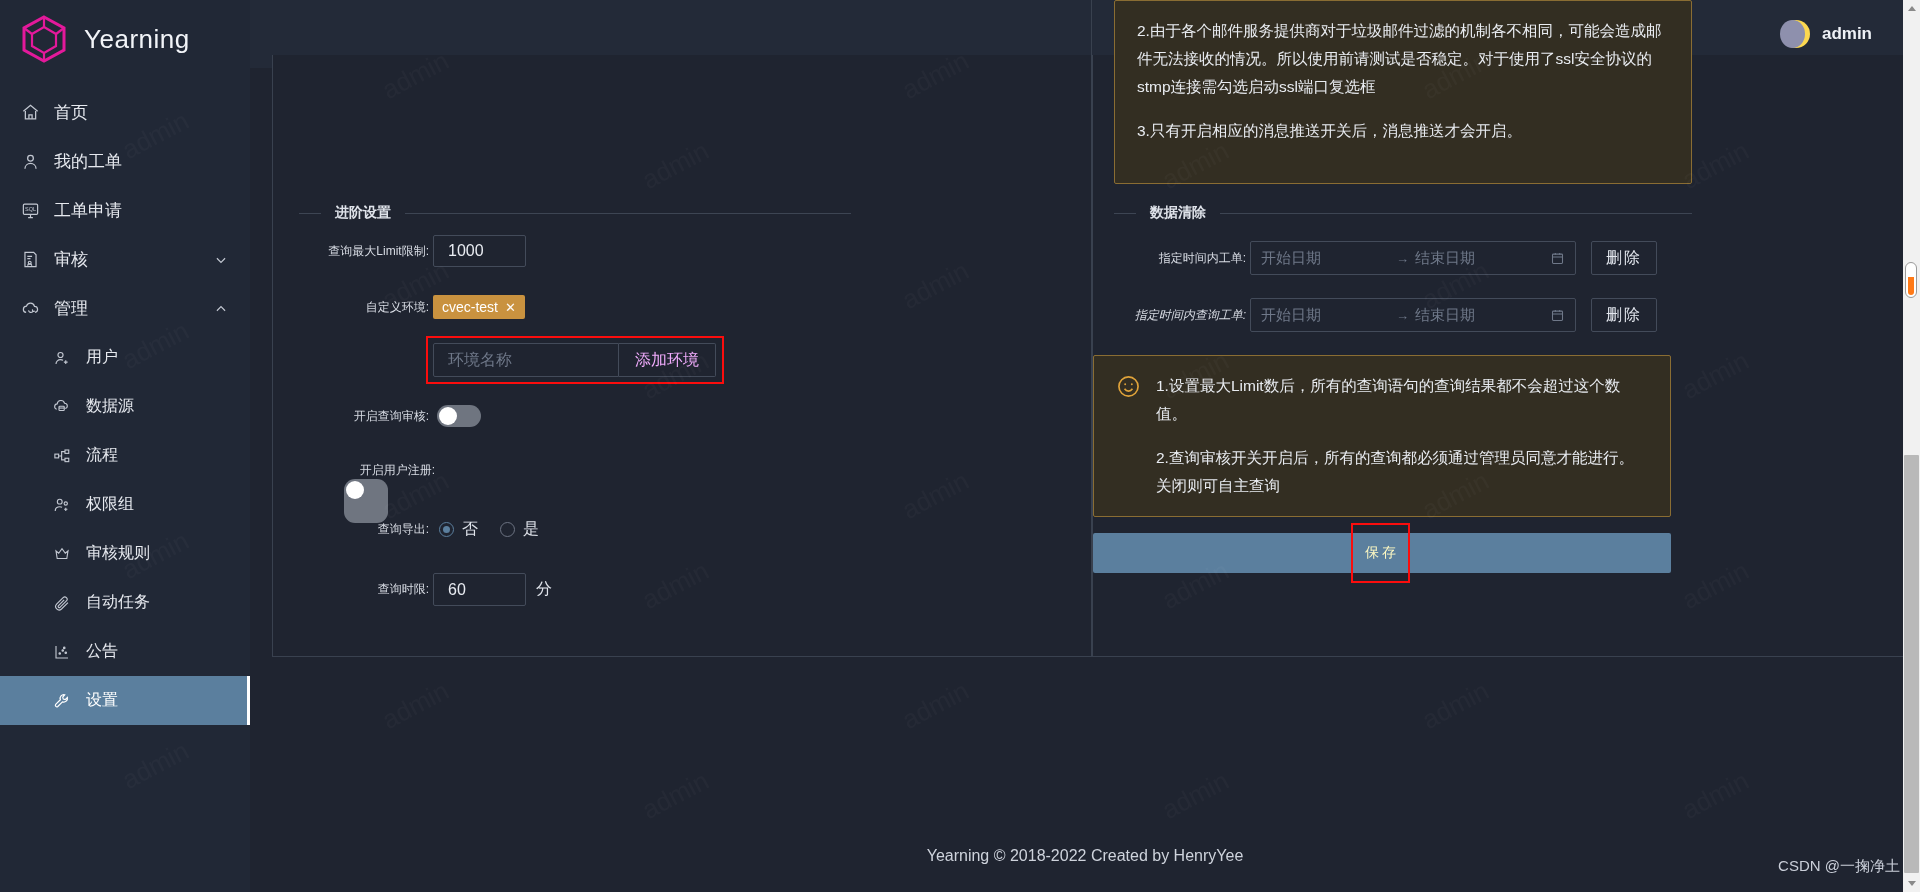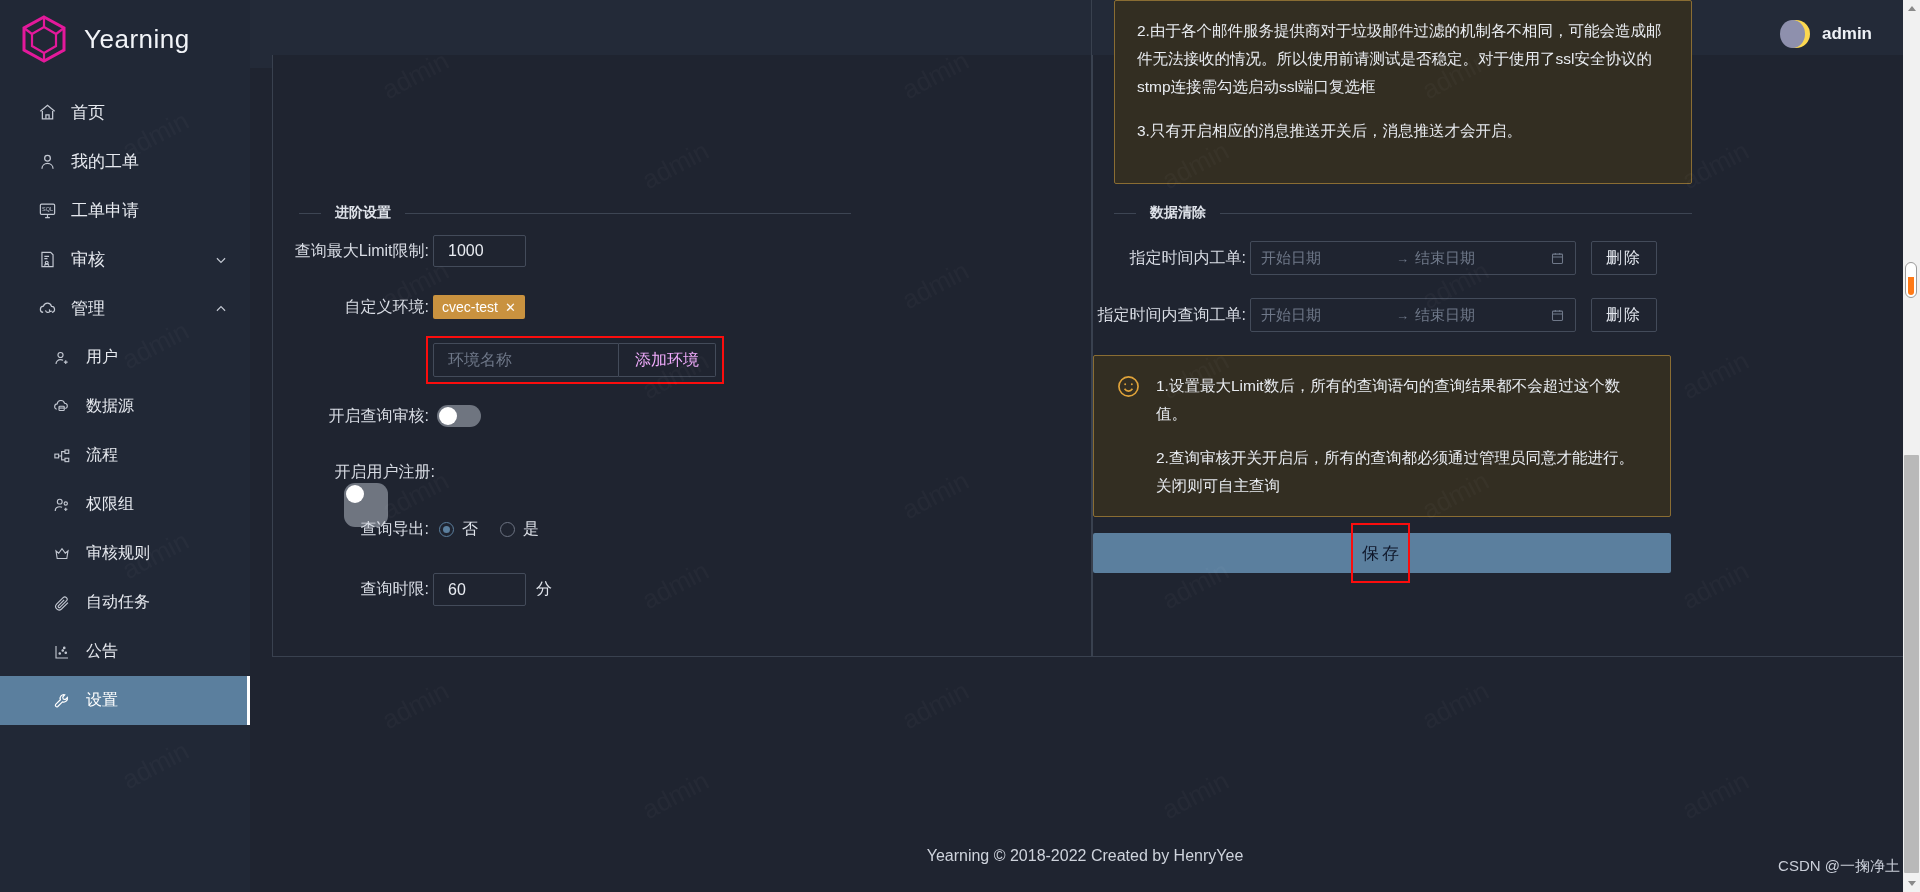--- a/index.html
+++ b/index.html
@@ -23,21 +23,21 @@
   .brand {
     height: 78px; display: flex; align-items: center; padding-left: 18px; gap: 14px;
   }
   .brand-logo { width: 52px; height: 52px; flex: 0 0 52px; }
   .brand-name {
     color: #f2f4f8; font-size: 26px; letter-spacing: .5px; font-weight: 400;
   }
   .nav { padding-top: 10px; }
   .nav-item {
     display: flex; align-items: center; height: 49px;
-    padding-left: 37px; gap: 14px; cursor: pointer; position: relative;
+    padding-left: 20px; gap: 14px; cursor: pointer; position: relative;
   }
   .nav-item .label { color: #e6e9ef; font-size: 17px; }
   .nav-item .ico {
     width: 20px; height: 20px; flex: 0 0 20px;
     display: flex; align-items: center; justify-content: center;
     color: #c3c8d2;
   }
   .nav-item .ico svg { display:block; }
   .nav-item .chev {
     position: absolute; right: 22px; top: 50%; transform: translateY(-50%);
@@ -97,21 +97,21 @@
   
   .legend {
     display:flex; align-items:center; gap:0; margin: 0; position:absolute;
   }
   .legend .dash { width: 22px; height:1px; background:#3d4553; }
   .legend .txt  { color:#dfe3ea; font-size:14px; padding: 0 14px; white-space: nowrap; font-weight: bold; }
   .legend .rule { height:1px; background:#3d4553; flex:1 1 auto; }
 
   
   .frow { position:absolute; display:flex; align-items:center; }
-  .flabel { color:#d8dce4; font-size:16px; text-align:right; white-space:nowrap; }
+  .flabel { color:#d8dce4; font-size:12px; text-align:right; white-space:nowrap; }
   .finput {
     background: transparent; border: 1px solid #434b5a; border-radius:2px;
     color:#e8ebf1; font-size:16px; padding: 0 14px;
     height: 32px; outline:none;
     font-family: "Liberation Sans", sans-serif;
   }
   .finput::placeholder { color:#6f7889; }
 
   .tag {
     background:#c9923f; color:#ffffff; font-size:14px;
@@ -169,22 +169,22 @@
     border:1px solid #8a6d33; background:#332e22; border-radius:2px;
     padding: 16px 22px; color:#e9ecf1; font-size:15.5px; line-height:1.8;
   }
   .alert p { margin:0; }
   .alert .gap { height: 16px; }
   .alert-warn { display:flex; gap:14px; align-items:flex-start; }
   .alert-warn .smile { flex:0 0 26px; margin-top:2px; color:#e0a33a; }
   .alert-warn .wtitle { font-size:16px; color:#f0f2f6; margin-bottom:8px; }
 
   .save-btn {
-    width: 100%; height: 40px; background:#5b7f9e; border:none; color:#0f172a;
-    font-size:17px; cursor:pointer; border-radius:2px;
+    width: 100%; height: 40px; background:#5b7f9e; border:none; color:#fef9c3;
+    font-size:14px; cursor:pointer; border-radius:2px;
     font-family:"Liberation Sans", sans-serif; letter-spacing: 3px;
   }
 
   
   .redbox { position:absolute; border:2px solid #fb0d0d; pointer-events:none; }
 
   
   .footer {
     position:absolute; left:250px; right:0; bottom:0; height:72px;
     display:flex; align-items:center; justify-content:center;
@@ -495,21 +495,21 @@
                 <svg width="15" height="15" viewBox="0 0 24 24" fill="none" stroke="currentColor" stroke-width="1.7">
                     <rect x="4" y="5" width="16" height="15" rx="1.5"></rect>
                     <path d="M4 9.5h16M8.5 3v3M15.5 3v3"></path>
                   </svg>
               </span>
             </span>
             <button class="btn-del" style="margin-left:15px;">删除</button>
           </div>
 
           <div class="frow" style="left:-15px; top:243px;">
-            <span class="flabel" style="width:168px; overflow:hidden; white-space:nowrap;">指定时间内查询工单:</span>
+            <span class="flabel" style="width:168px; overflow:hidden; white-space:nowrap;font-style:italic;">指定时间内查询工单:</span>
             <span class="daterange" style="margin-left:4px;">
               <span class="dph">开始日期</span>
               <span class="arrow">→</span>
               <span class="dph">结束日期</span>
               <span class="cal">
                 <svg width="15" height="15" viewBox="0 0 24 24" fill="none" stroke="currentColor" stroke-width="1.7">
                     <rect x="4" y="5" width="16" height="15" rx="1.5"></rect>
                     <path d="M4 9.5h16M8.5 3v3M15.5 3v3"></path>
                   </svg>
               </span>

